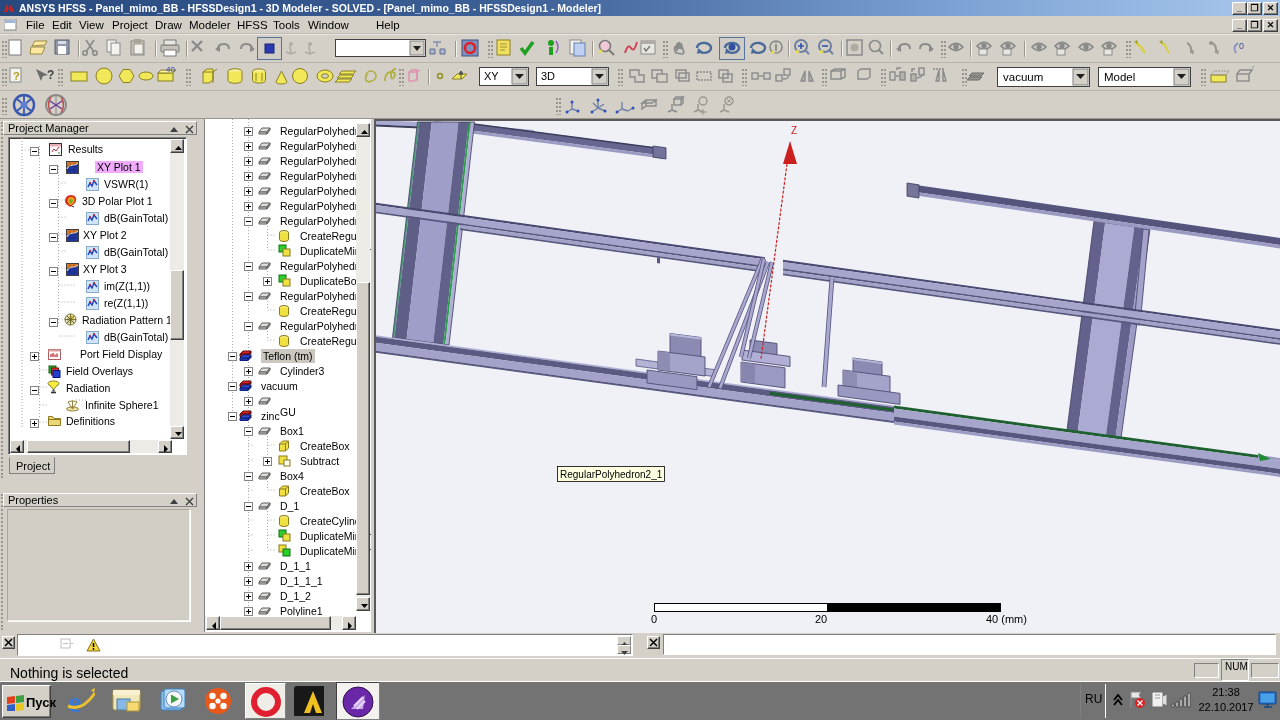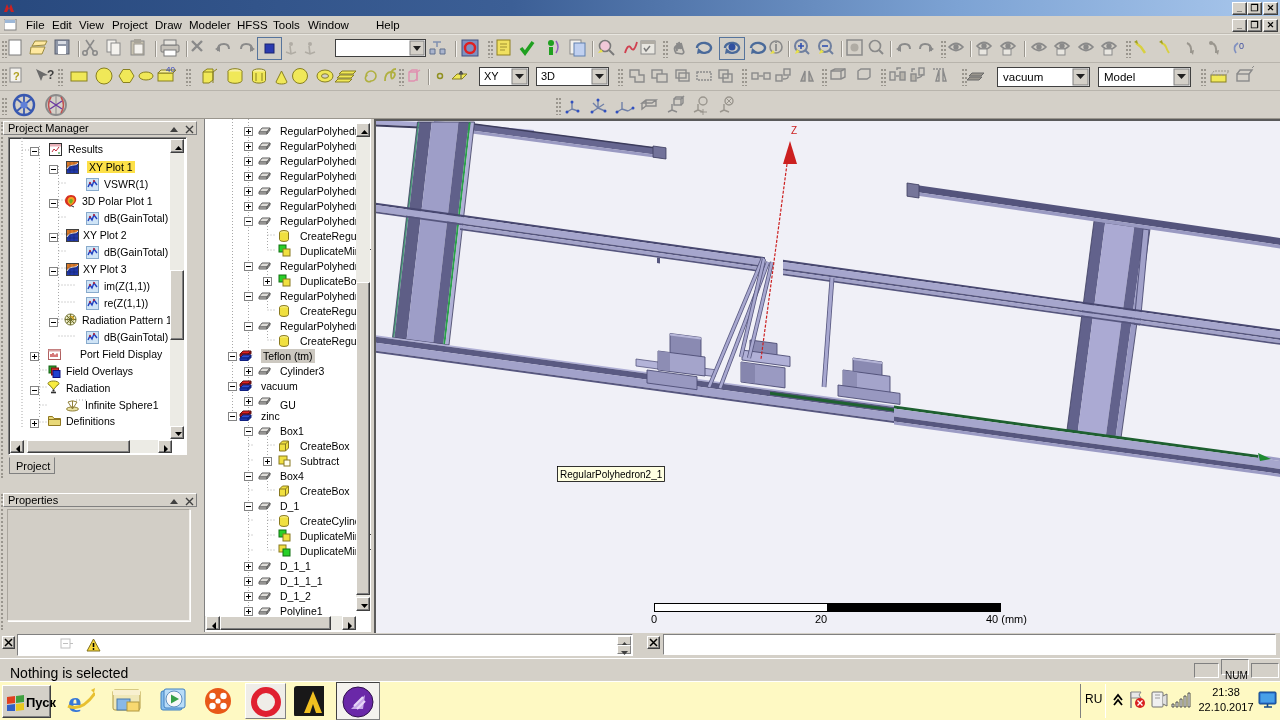--- a/index.html
+++ b/index.html
@@ -25,30 +25,31 @@
 
 .sbtn{position:absolute;background:#d4d0c8;border:1px solid #fff;border-right-color:#404040;border-bottom-color:#404040;box-shadow:inset -1px -1px 0 #808080}
 .sbtn svg{position:absolute;left:2px;top:3px}
 .strack{position:absolute;background:#ecebe5}
 .sthumb{position:absolute;background:#d4d0c8;border:1px solid #fff;border-right-color:#404040;border-bottom-color:#404040;box-shadow:inset -1px -1px 0 #808080}
 
 #view{position:absolute;left:374px;top:119px;width:906px;height:514px;background:#f0f0f7}
 
 #msgbar{position:absolute;left:0;top:633px;width:1280px;height:25px;background:#d4d0c8}
 #statusbar{position:absolute;left:0;top:658px;width:1280px;height:23px;background:#d4d0c8;border-top:1px solid #fff}
-#taskbar{position:absolute;left:0;top:681px;width:1280px;height:39px;background:#fef9c3;border-top:1px solid #fff}
+#taskbar{position:absolute;left:0;top:681px;width:1280px;height:39px;background:#737373;border-top:1px solid #fff}
 .sunk{position:absolute;background:#d4d0c8;border:1px solid #808080;border-bottom-color:#fff;border-right-color:#fff}
 .qlicon{position:absolute;top:4px;width:30px;height:30px}
 </style></head>
 <body>
 <div id="screen">
   <div id="titlebar">
     <svg class="abs" style="left:3px;top:2px" width="13" height="12">
         <path d="M1 10 L4 2 L6 7 L8 2 L11 10 L8 10 L6 6 L4 10 Z" fill="#cc2222"></path>
       </svg>
+    <span class="ttext">ANSYS HFSS - Panel_mimo_BB - HFSSDesign1 - 3D Modeler - SOLVED - [Panel_mimo_BB - HFSSDesign1 - Modeler]</span>
     <div class="wbtn" style="left:1232px;top:2px">_</div>
     <div class="wbtn" style="left:1247px;top:2px">❐</div>
     <div class="wbtn" style="left:1263px;top:2px">✕</div>
   </div>
   <div id="menubar">
     <svg class="abs" style="left:4px;top:3px" width="13" height="12">
         <rect x="0" y="0" width="12" height="11" fill="#fff" stroke="#808080"></rect>
         <rect x="1" y="1" width="10" height="3" fill="#9db8d8"></rect>
       </svg>
     <span class="mi" style="left:26px">File</span>
@@ -577,21 +578,21 @@
           <use href="#minus"></use>
         </svg></div>
     <div class="trow" style="left:49px;top:142px"><svg width="13" height="13">
           <use href="#ic_res"></use>
         </svg><span style="margin-left:6px">Results</span></div>
     <div class="trow" style="left:49px;top:161px"><svg width="10" height="10" style="margin-top:2px">
           <use href="#minus"></use>
         </svg></div>
     <div class="trow" style="left:66px;top:160px"><svg width="13" height="13">
           <use href="#ic_xy"></use>
-        </svg><span style="margin-left:8px;background:#fde047;padding:0 2px">XY Plot 1</span></div>
+        </svg><span style="margin-left:16px;background:#f0abfc;padding:0 2px">XY Plot 1</span></div>
     <div class="trow" style="left:86px;top:177px"><svg width="13" height="13">
           <use href="#ic_wave"></use>
         </svg><span style="margin-left:5px">VSWR(1)</span></div>
     <div class="trow" style="left:49px;top:195px"><svg width="10" height="10">
           <use href="#minus"></use>
         </svg></div>
     <div class="trow" style="left:64px;top:194px"><svg width="14" height="14">
           <use href="#ic_polar"></use>
         </svg><span style="margin-left:4px">3D Polar Plot 1</span></div>
     <div class="trow" style="left:86px;top:211px"><svg width="13" height="13">
@@ -808,21 +809,21 @@
     <div class="abs" style="left:34px;top:260px"><svg width="13" height="13">
           <use href="#ic_mat"></use>
         </svg></div>
     <div class="abs" style="left:56px;top:260px;white-space:nowrap;">vacuum</div>
     <div class="abs" style="left:39px;top:277px"><svg width="10" height="10">
           <use href="#plus"></use>
         </svg></div>
     <div class="abs" style="left:53px;top:275px"><svg width="13" height="12">
           <use href="#ic_slab"></use>
         </svg></div>
-    <div class="abs" style="left:75px;top:279px;white-space:nowrap;">GU</div>
+    <div class="abs" style="left:75px;top:286px;white-space:nowrap;">GU</div>
     <div class="abs" style="left:23px;top:292px"><svg width="10" height="10">
           <use href="#minus"></use>
         </svg></div>
     <div class="abs" style="left:34px;top:290px"><svg width="13" height="13">
           <use href="#ic_mat"></use>
         </svg></div>
     <div class="abs" style="left:56px;top:290px;white-space:nowrap;">zinc</div>
     <div class="abs" style="left:39px;top:307px"><svg width="10" height="10">
           <use href="#minus"></use>
         </svg></div>
@@ -1034,21 +1035,21 @@
         </svg></div>
     <div class="abs" style="left:637px;top:0;width:8px;height:25px;background:#d4d0c8"></div>
     <div class="abs" style="left:647px;top:3px;width:13px;height:13px;background:#d4d0c8;border:1px solid #fff;border-right-color:#404040;border-bottom-color:#404040;box-shadow:inset -1px -1px 0 #808080"><svg width="9" height="9" style="margin:1px 0 0 1px">
           <path d="M1 1l7 7M8 1l-7 7" stroke="#000" stroke-width="1.5"></path>
         </svg></div>
     <div class="abs" style="left:663px;top:1px;width:613px;height:21px;background:#fff;border:1px solid #808080;border-bottom-color:#fff;border-right-color:#fff"></div>
   </div>
   <div id="statusbar">
     <div class="abs" style="left:10px;top:6px;font-size:14px">Nothing is selected</div>
     <div class="sunk" style="left:1194px;top:4px;width:25px;height:15px"></div>
-    <div class="sunk" style="left:1221px;top:0;width:28px;height:16px;font-size:10px;padding:10px 0 0 3px">NUM</div>
+    <div class="sunk" style="left:1221px;top:0;width:28px;height:22px;font-size:10px;padding:1px 0 0 3px">NUM</div>
     <div class="sunk" style="left:1251px;top:4px;width:28px;height:15px"></div>
   </div>
   <div id="taskbar">
     <div class="abs" style="left:2px;top:3px;width:49px;height:33px;background:#d4d0c8;border:1px solid #fff;border-right-color:#404040;border-bottom-color:#404040;box-shadow:inset -1px -1px 0 #808080">
       <svg class="abs" style="left:3px;top:7px" width="20" height="18">
           <g transform="skewY(-6)">
             <rect x="1" y="4" width="8" height="7" fill="#e04020"></rect>
             <rect x="10" y="4" width="8" height="7" fill="#40a040"></rect>
             <rect x="1" y="12" width="8" height="7" fill="#3060c8"></rect>
             <rect x="10" y="12" width="8" height="7" fill="#e8c820"></rect>

